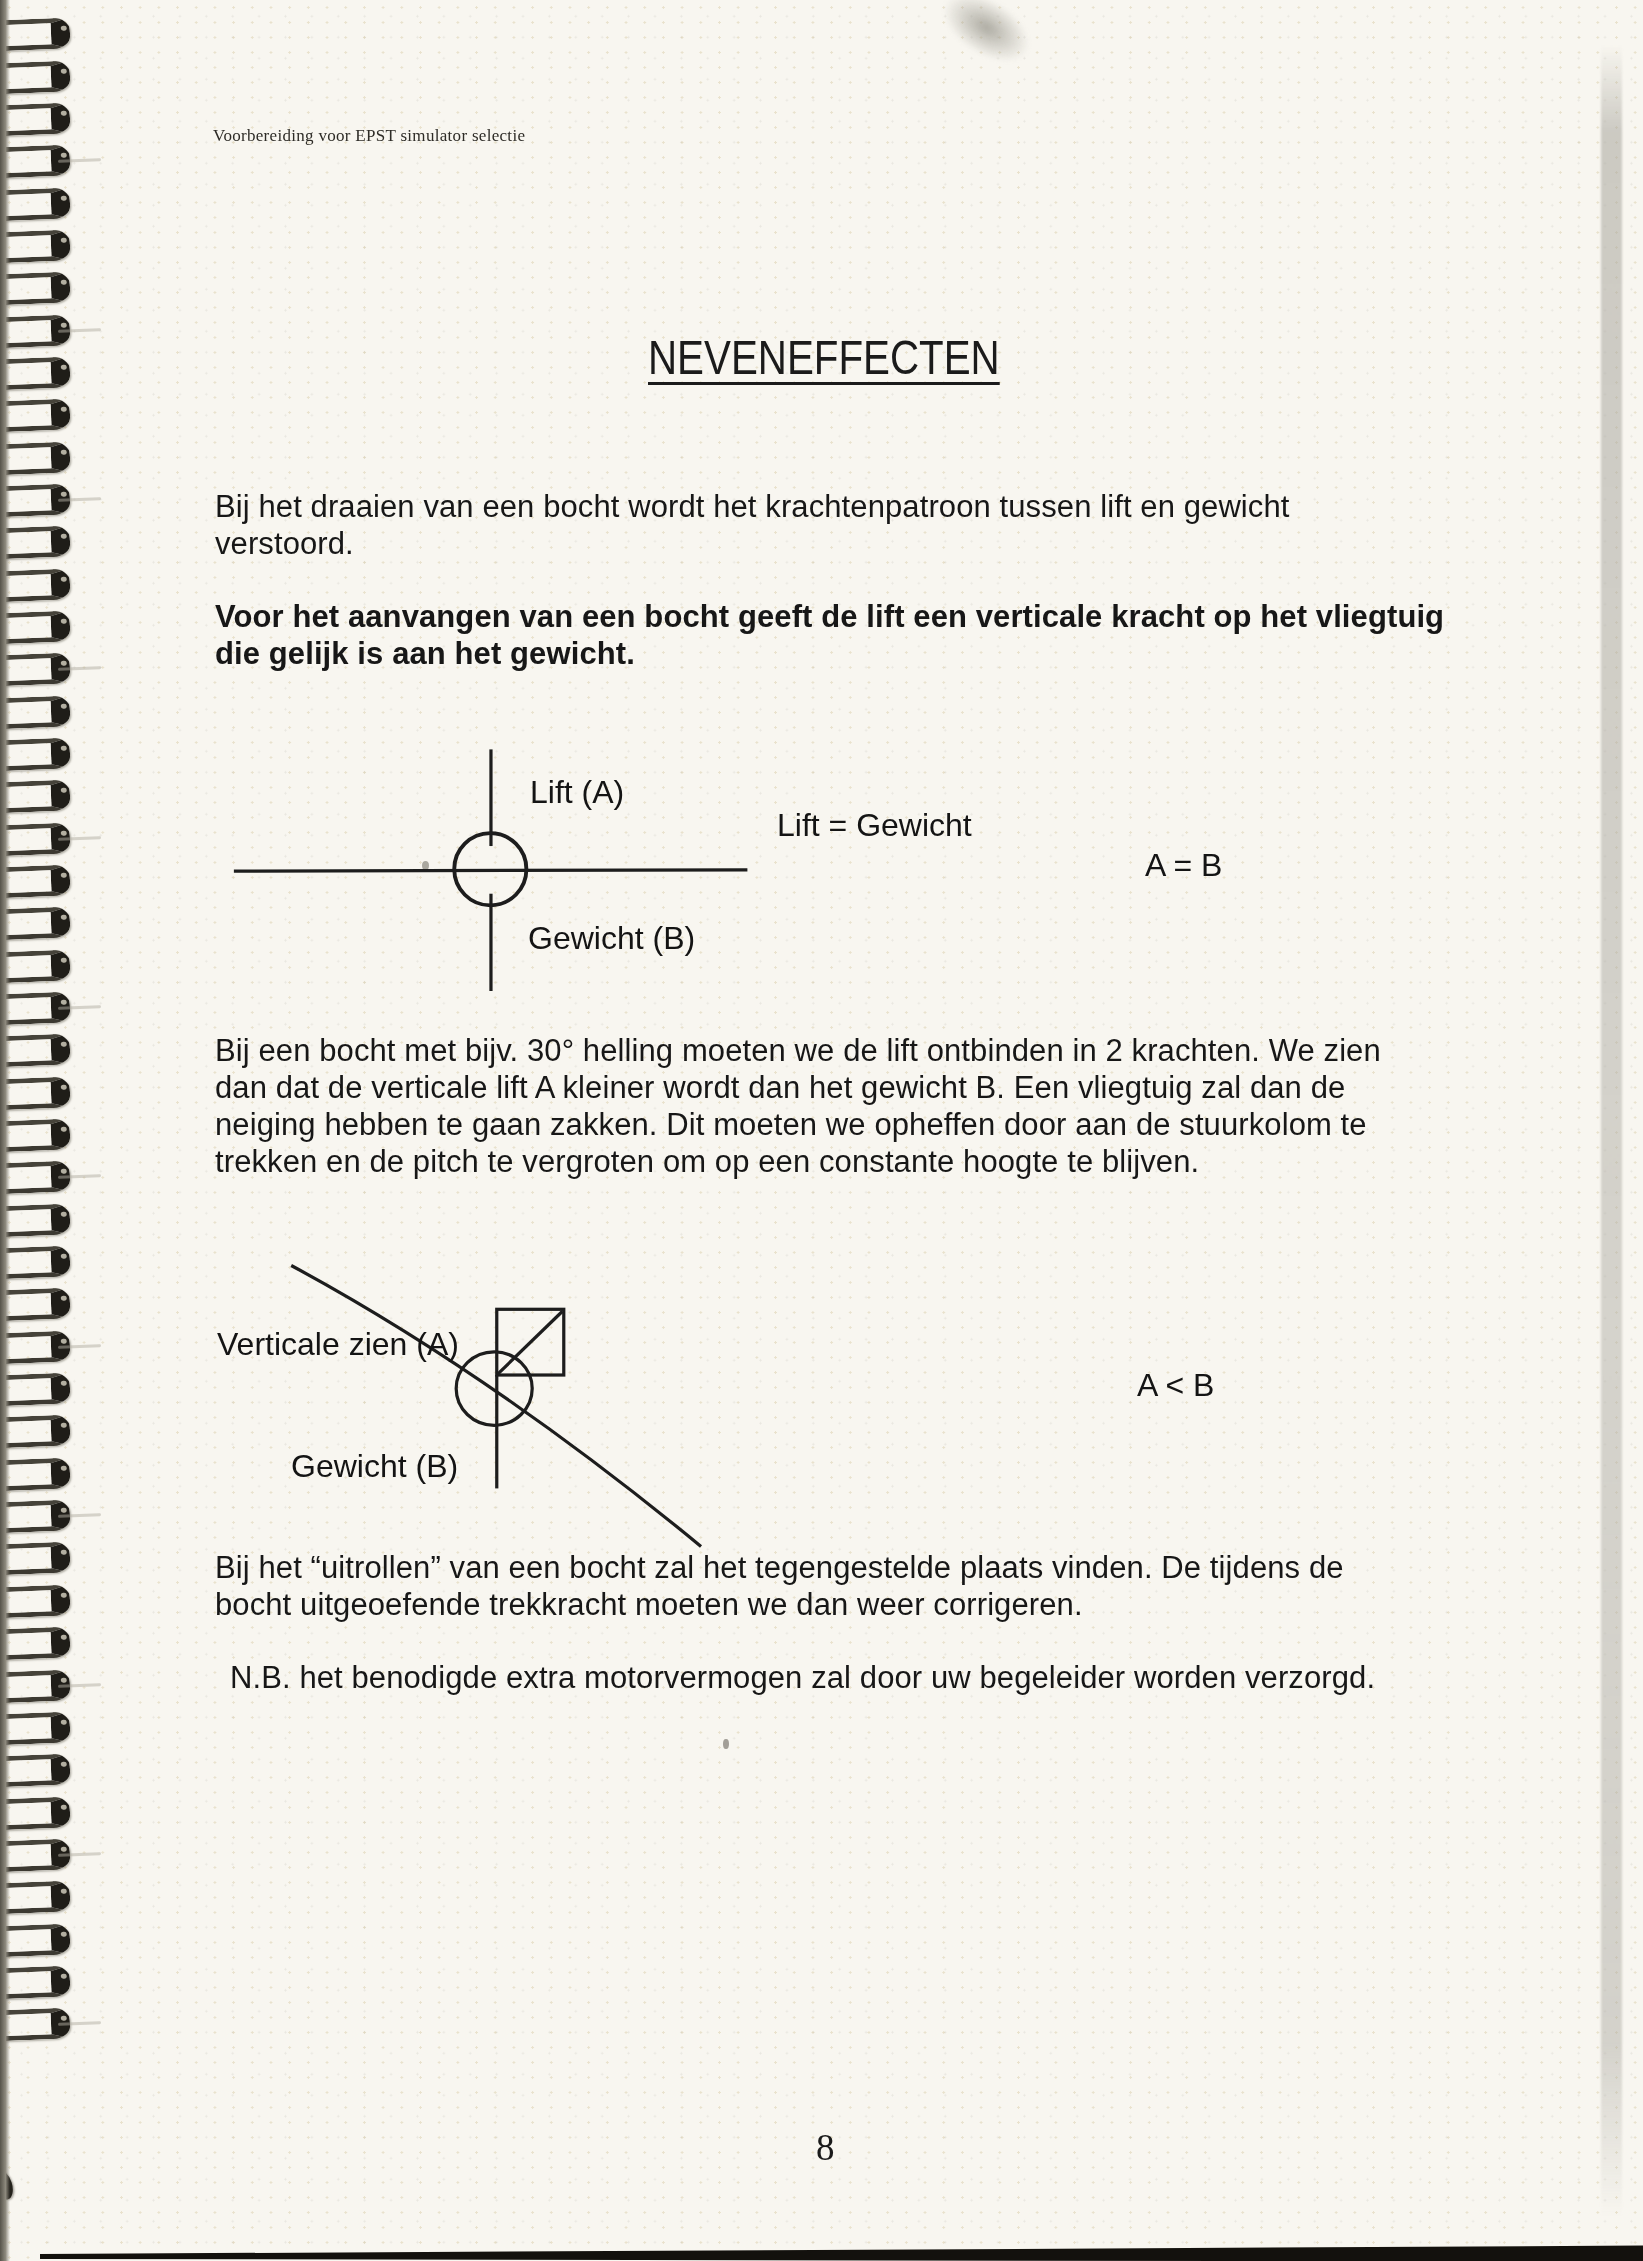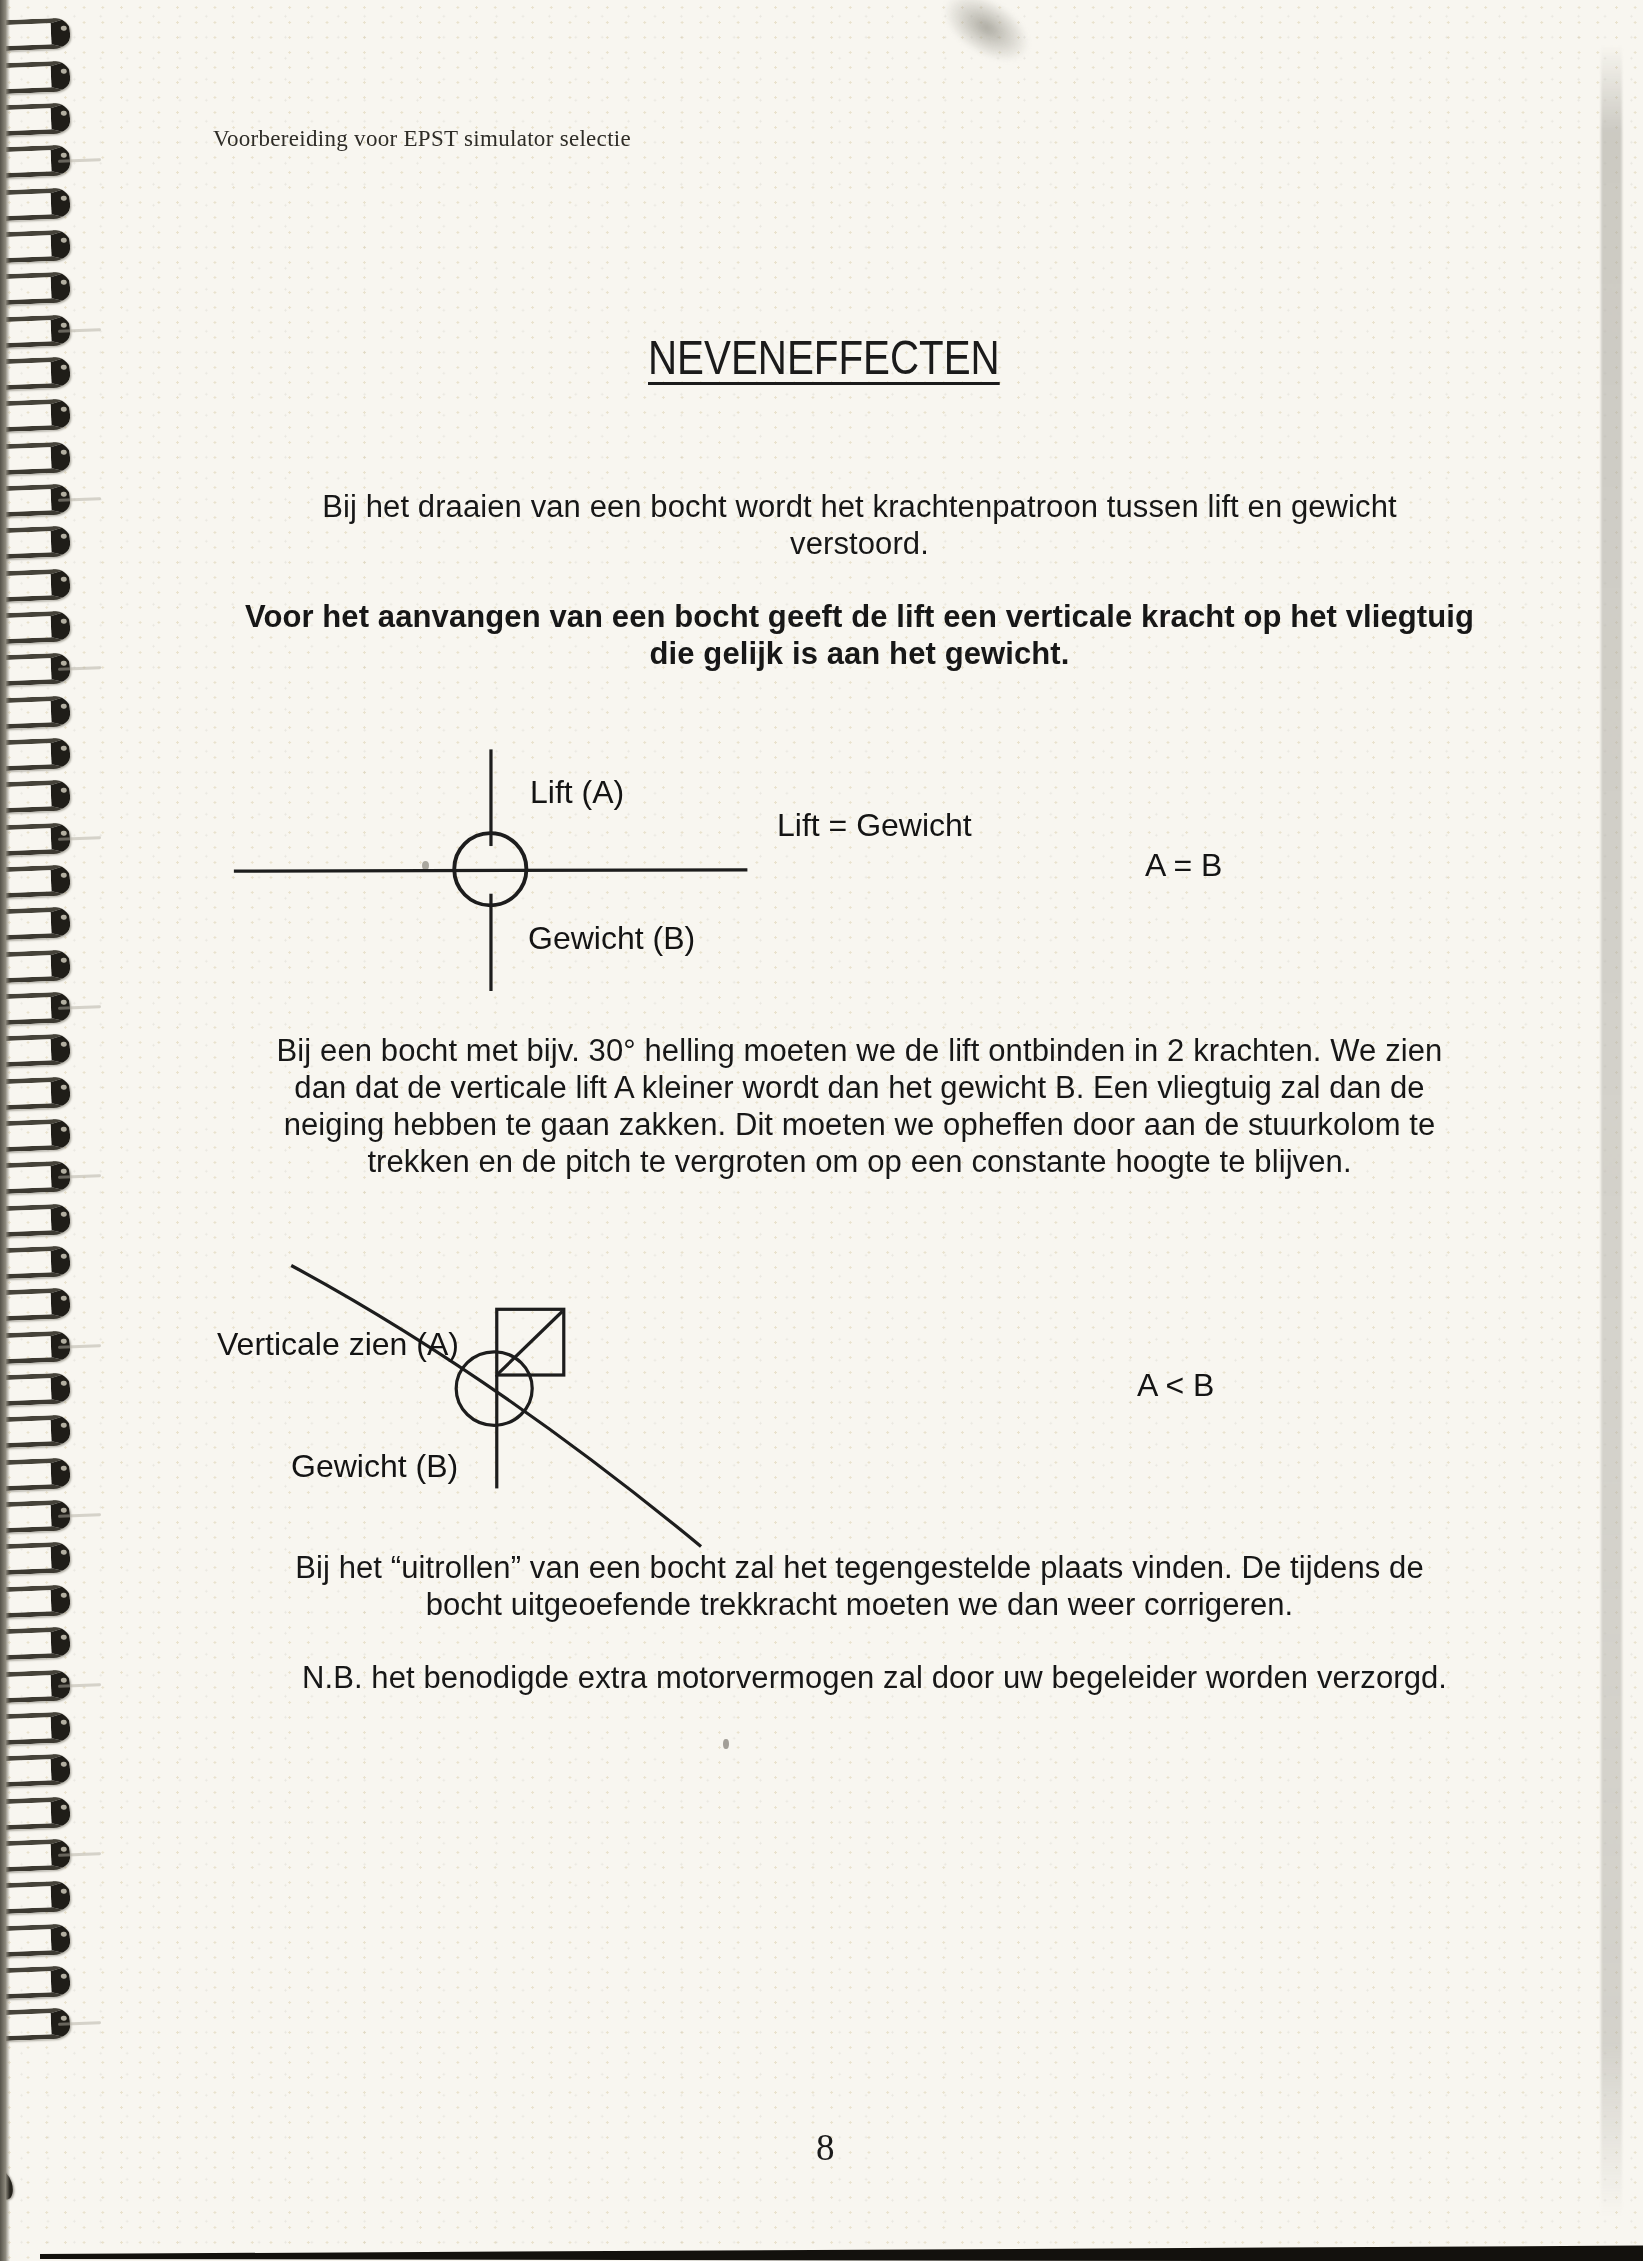--- a/index.html
+++ b/index.html
@@ -12,36 +12,36 @@
       radial-gradient(circle, rgba(199,178,122,0.30) 1px, transparent 1.4px),
       radial-gradient(circle, rgba(176,174,164,0.22) 0.8px, transparent 1.3px);
     background-size:18.7px 15px, 26.4px 21px;
     background-position:0 0, 8.4px 5.8px;
     font-family:"Liberation Sans", sans-serif;
     color:#1b1b1b;
   }
   .abs{position:absolute;}
   .header{
     font-family:"Liberation Serif", serif;
-    font-size:23px; color:#2e2c27; letter-spacing:0.3px;
+    font-size:17px; color:#2e2c27; letter-spacing:0.3px;
     left:213px; top:126px;
   }
   .title{
     left:648px; top:330px;
     font-size:48px; font-weight:normal; letter-spacing:0px;
     transform:scaleX(0.84); transform-origin:left top;
     text-decoration:underline;
     text-decoration-thickness:3.2px;
     text-underline-offset:7.7px;
     white-space:nowrap;
   }
   .para{
     font-size:31px; line-height:37px;
     white-space:pre-line; letter-spacing:0.1px;
-    left:215px; width:1289px; color:#171717;text-align:center;
+    left:215px; width:1289px; color:#171717;
   }
   .p1{top:488px;}
   .p2{top:598px;font-weight:bold;}
   .p3{top:1032px;}
   .p4{top:1549px;}
   .p5{top:1659px;margin-left:15px;}
   .dlabel{
     font-size:32px; line-height:35px; white-space:nowrap; color:#141414;
   }
   .lbl-lift-a{left:530px; top:775px;text-align:right;}

